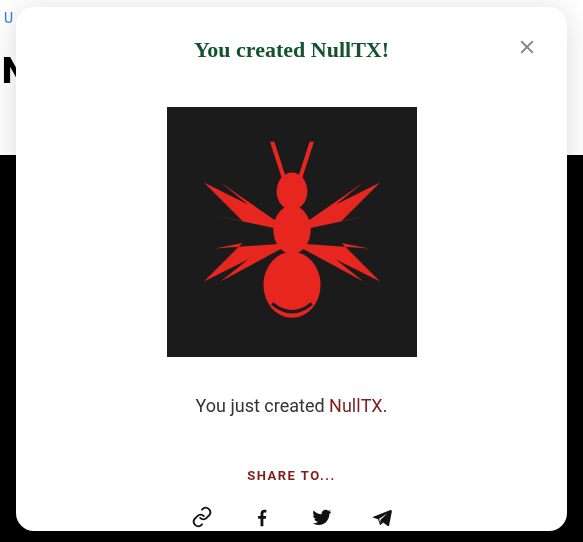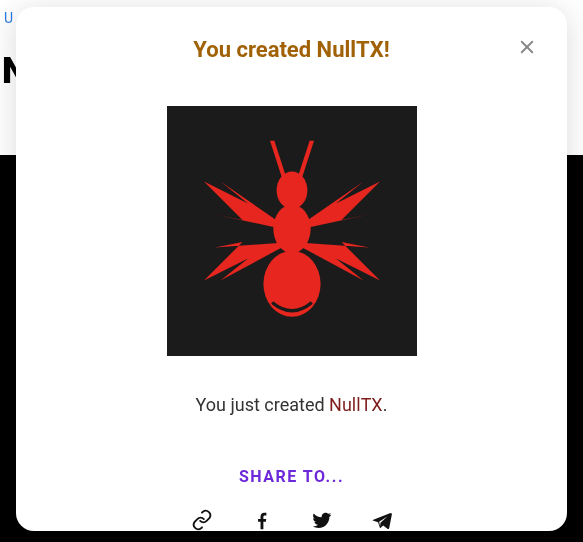--- a/index.html
+++ b/index.html
@@ -36,21 +36,22 @@
     height: 524px;
     background: #fff;
     border-radius: 18px;
     box-shadow: 0 4px 30px rgba(0,0,0,0.15);
     padding-top: 30px;
     text-align: center;
   }
   .modal-title {
     font-size: 22px;
     font-weight: 700;
-    color: #a16207;
+    color: #14532d;
+    font-family: Liberation Serif, serif;
   }
   .close-btn {
     position: absolute;
     top: 26px; right: 26px;
     width: 28px; height: 28px;
     display: flex;
     align-items: center;
     justify-content: center;
     cursor: pointer;
     color: #888;
@@ -70,24 +71,24 @@
     margin-top: 38px;
     font-size: 18px;
     color: #333;
   }
   .subtitle a {
     color: #7f1d1d;
     text-decoration: none;
   }
   .share-label {
     margin-top: 52px;
-    font-size: 16px;
+    font-size: 13px;
     font-weight: 700;
     letter-spacing: 1.5px;
-    color: #6d28d9;
+    color: #7f1d1d;
   }
   .share-row {
     margin-top: 20px;
     display: flex;
     justify-content: center;
     gap: 32px;
   }
   .share-btn {
     width: 28px; height: 28px;
     display: flex;

